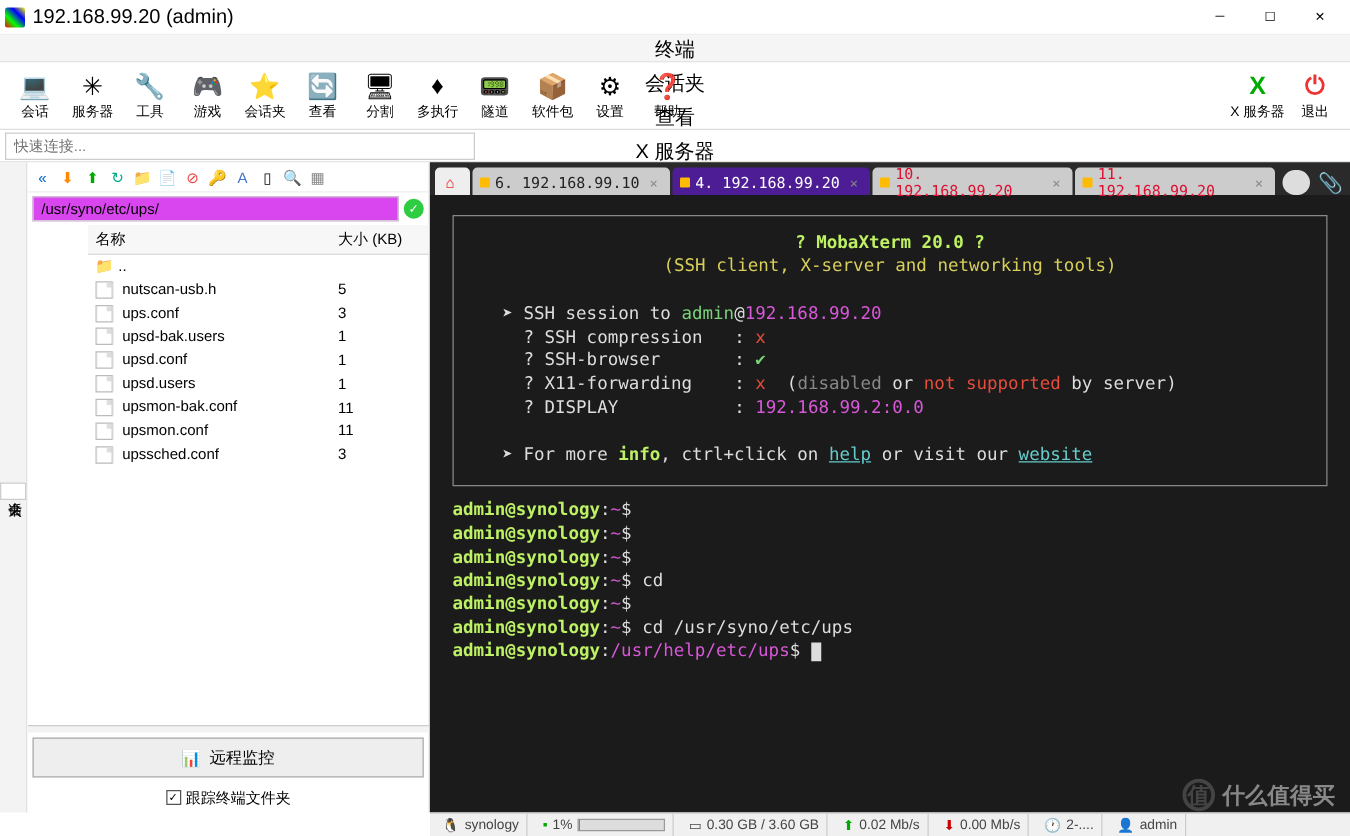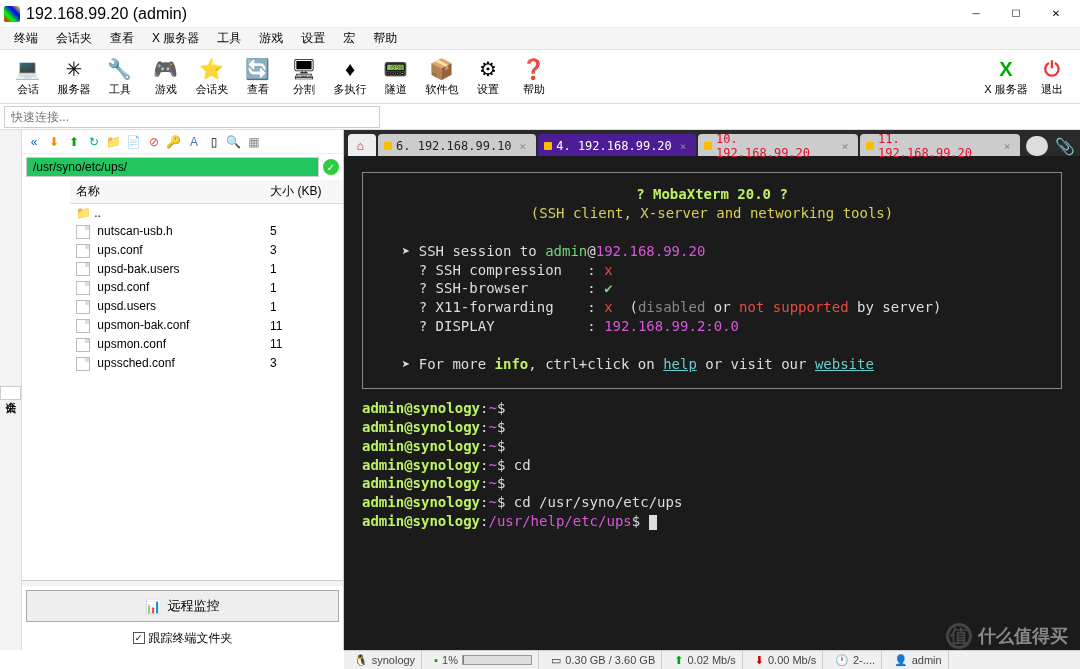--- a/index.html
+++ b/index.html
@@ -2,36 +2,36 @@
 <html><head>
 <meta charset="utf-8">
 <style>
 * { box-sizing: border-box; margin: 0; padding: 0; }
 body { font-family: "Microsoft YaHei", "Segoe UI", sans-serif; font-size: 12px; width: 1080px; height: 669px; overflow: hidden; background: #fff; position: relative; }
 .titlebar { height: 28px; display: flex; align-items: center; padding: 0 4px; border-bottom: 1px solid #eee; }
 .titlebar .logo { width: 16px; height: 16px; margin-right: 6px; background: linear-gradient(45deg,#f00,#0f0,#00f,#ff0); border-radius: 2px; }
 .titlebar .title { flex: 0 0 auto; font-size: 16px; }
 .titlebar .spacer { flex: 1; }
 .winbtn { width: 40px; height: 28px; display: flex; align-items: center; justify-content: center; font-family: "Segoe MDL2 Assets", sans-serif; font-size: 10px; }
-.menubar { height: 22px; display: flex; align-items: center; padding: 0 6px; gap: 2px; font-size: 12px; background: #f5f5f5; border-bottom: 1px solid #e0e0e0; }
+.menubar { height: 22px; display: flex; align-items: center; padding: 0 6px; gap: 2px; font-size: 16px; background: #f5f5f5; border-bottom: 1px solid #e0e0e0; flex-direction: column; }
 .menubar span { padding: 2px 8px; }
 .toolbar { height: 54px; display: flex; align-items: center; padding: 2px 6px; gap: 2px; border-bottom: 1px solid #ddd; background: #fff; }
 .toolbtn { display: flex; flex-direction: column; align-items: center; justify-content: center; width: 44px; height: 50px; font-size: 11px; }
 .toolbtn .ico { font-size: 20px; height: 26px; display: flex; align-items: center; }
 .toolbar .flex { flex: 1; }
 .quickbar { height: 26px; display: flex; align-items: center; border-bottom: 1px solid #ddd; }
 .quickbar input { height: 22px; width: 376px; padding: 0 6px; border: 1px solid #ccc; font-size: 12px; margin-left: 4px; }
 .main { display: flex; height: 520px; }
 .sidetabs { width: 22px; background: #f3f3f3; border-right: 1px solid #ddd; display: flex; flex-direction: column; align-items: center; gap: 8px; padding-top: 6px; font-size: 13px; writing-mode: vertical-rl; }
 .sidetabs .vtab { padding: 6px 2px; border: 1px solid #ccc; background: #fff; font-size: 11px; }
 .sidebar { width: 322px; border-right: 1px solid #ccc; display: flex; flex-direction: column; background: #fff; }
 .navrow { height: 24px; padding: 2px 4px; display: flex; align-items: center; gap: 4px; border-bottom: 1px solid #eee; }
 .navico { width: 16px; height: 16px; display: inline-flex; align-items: center; justify-content: center; font-size: 12px; }
 .pathrow { height: 26px; display: flex; align-items: center; padding: 2px 4px; gap: 4px; }
-.pathrow input { flex: 1; height: 20px; border: 1px solid #ccc; padding: 0 6px; font-size: 12px; background: #22c55e; }
+.pathrow input { flex: 1; height: 20px; border: 1px solid #ccc; padding: 0 6px; font-size: 12px; background: #d946ef; }
 .okdot { width: 16px; height: 16px; border-radius: 50%; background: #2ecc40; color: #fff; font-size: 10px; display: flex; align-items: center; justify-content: center; }
 .filetable { flex: 1; overflow: auto; font-size: 12px; }
 .filetable table { width: 100%; border-collapse: collapse; margin-left: 48px; }
 .filetable th { text-align: left; padding: 3px 6px; font-weight: normal; background: #f7f7f7; border-bottom: 1px solid #ddd; font-size: 12px; }
 .filetable td { padding: 2px 6px; }
 .fileico { width: 14px; height: 14px; display: inline-block; vertical-align: middle; margin-right: 4px; border: 1px solid #bbb; background: #fff; position: relative; }
 .fileico::after { content: ""; position: absolute; top: 0; right: 0; width: 4px; height: 4px; background: #ddd; }
 .remote-monitor { height: 32px; border: 1px solid #aaa; margin: 4px; background: #eee; display: flex; align-items: center; justify-content: center; gap: 6px; font-size: 13px; }
 .follow { height: 24px; display: flex; align-items: center; justify-content: center; gap: 4px; font-size: 12px; }
 .termarea { flex: 1; display: flex; flex-direction: column; background: #1b1b1b; color: #ddd; font-family: Consolas, monospace; font-size: 14px; }

